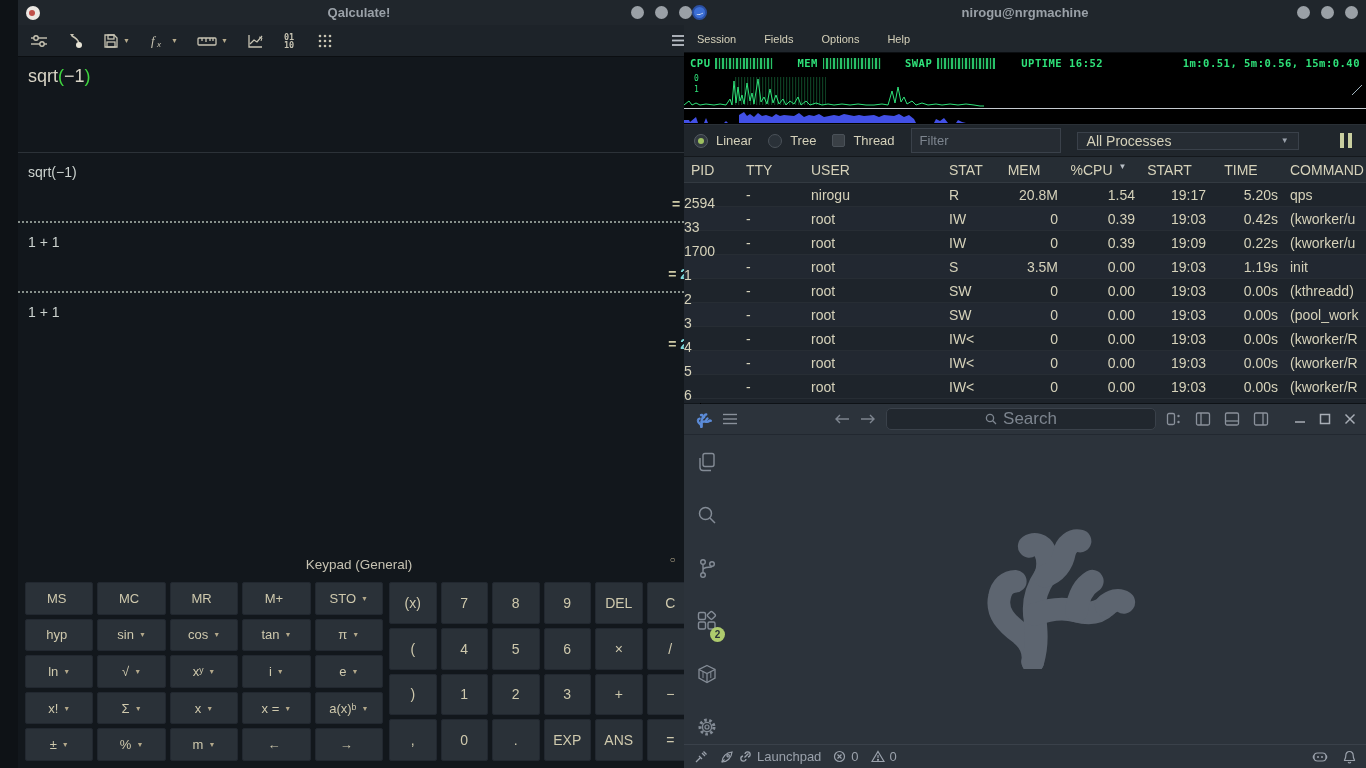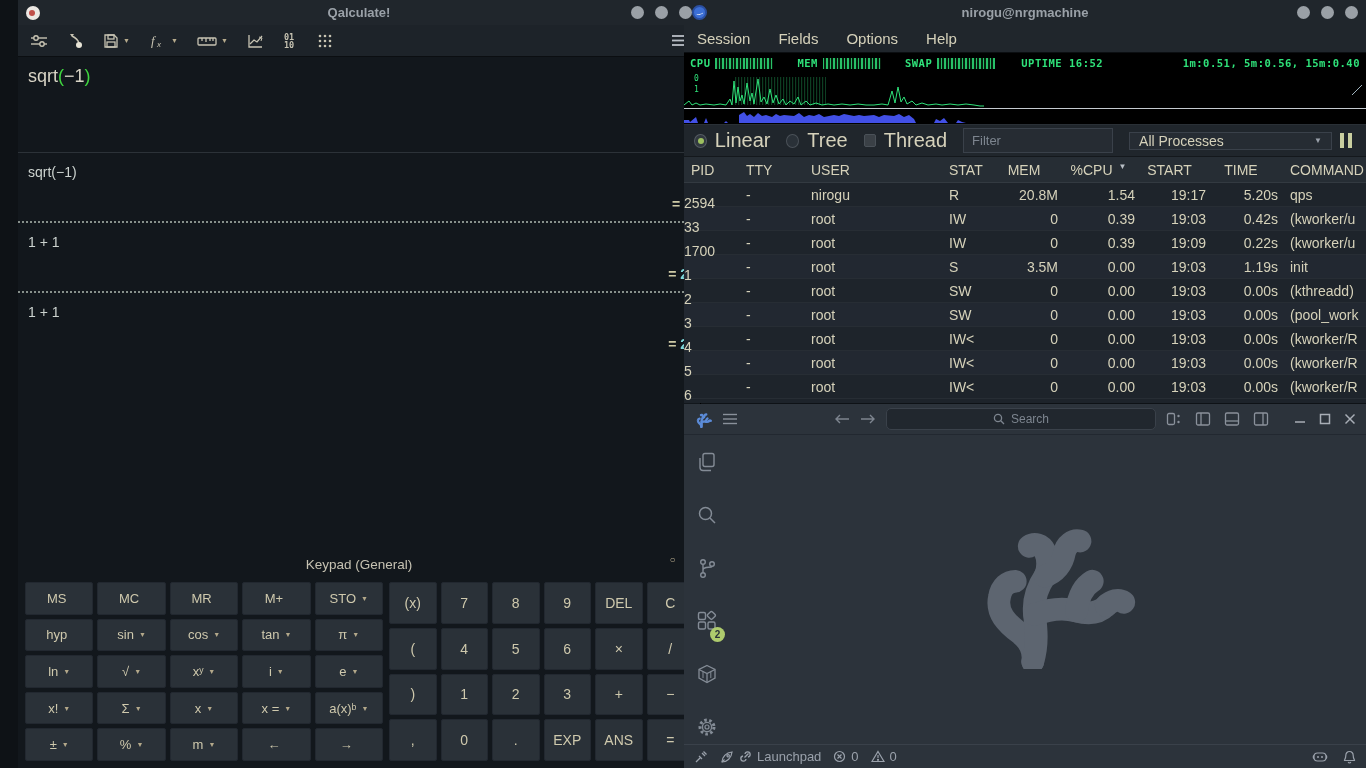--- a/index.html
+++ b/index.html
@@ -43,33 +43,33 @@
   .kbtn { background:#2a3138; border:1px solid #222830; border-radius:2px; color:#cfc9ad; font-size:13px;
     display:flex; align-items:center; justify-content:center; gap:5px; font-family:inherit; }
   .kbtn .dd { font-size:7px; color:#b3a88a; }
   .kp-right .kbtn { font-size:14px; }
 
   
   .qps { left:684px; top:0; width:682px; height:403px; background:#1d232a; }
   .qps-appicon { width:15px; height:15px; border-radius:50%; background:#3c6fd6; border:2px solid #2b4fa0; position:relative; z-index:2; }
   .qps-appicon::after { content:""; position:absolute; left:2px; top:4px; width:7px; height:3px; border-bottom:1.5px solid #dfe6f5; border-radius:50%; transform:rotate(-12deg); }
   .qps-menubar { height:28px; background:#20262c; display:flex; align-items:center; gap:28px; padding:0 13px; border-bottom:1px solid #0b0e11; }
-  .qps-menu-item { font-size:15px; color:#d5d1ba; }
+  .qps-menu-item { font-size:11px; color:#d5d1ba; }
   .monitor { height:71px; background:#000; position:relative; font-family:"DejaVu Sans Mono",monospace; }
   .mon-row { display:flex; align-items:center; height:18px; padding:2px 6px 0 6px; color:#2fe27a; font-size:10.5px; font-weight:bold; letter-spacing:0.5px; }
   .meter { width:58px; height:11px; margin-left:5px; background:repeating-linear-gradient(90deg,#2fe27a 0 1.5px,#06220f 1.5px 3.5px); opacity:0.85; }
   .mon-gap1 { width:24px; } .mon-gap2 { width:24px; } .mon-gap3 { width:26px; }
   .mon-load { margin-left:auto; }
   .mon-svg { display:block; }
   .controls { height:33px; background:#20262c; display:flex; align-items:center; padding:0 10px; gap:8px; border-top:1px solid #2a3036; border-bottom:1px solid #14181c; }
   .radio { width:14px; height:14px; border-radius:50%; border:1px solid #4a5158; background:#2a3138; position:relative; }
   .radio.sel { background:#31383f; border-color:#555c63; }
   .radio.sel::after { content:""; position:absolute; left:3px; top:3px; width:6px; height:6px; border-radius:50%; background:#9dc060; }
   .chk { width:13px; height:13px; border:1px solid #4a5158; background:#3a4046; border-radius:2px; }
-  .ctl-label { font-size:20px; color:#d5d1ba; margin-right:8px;text-align:center; }
+  .ctl-label { font-size:13px; color:#d5d1ba; margin-right:8px;text-align:center; }
   .filter-input { width:150px; height:25px; background:#262c33; border:1px solid #3a414a; color:#d5d1ba; font-size:13px; padding:0 8px; font-family:inherit; margin-right:8px; }
   .filter-input::placeholder { color:#7d858f; }
   .proc-select { width:222px; height:18px; background:#262c33; border:1px solid #3a414a; display:flex; align-items:center; padding:0 9px; }
   .proc-select .val { font-size:14px; color:#d5d1ba; flex:1; }
   .proc-select .arr { font-size:8px; color:#9aa1ab; }
   .pause-btn { margin-left:auto; display:flex; gap:4px; padding-right:4px; }
   .pause-btn i { width:4px; height:15px; background:#c9cfa0; }
   .ptable { font-size:14px; color:#d6d2ba; }
   .prow, .phead { display:grid; grid-template-columns:52px 65px 138px 55px 66px 77px 71px 72px 1fr; align-items:center; }
   .phead { height:26px; background:#262d34; border-bottom:1px solid #333a41; }
@@ -81,21 +81,21 @@
   .prow:nth-child(even){ background:#222831; }
   .prow span { padding-left:10px; white-space:nowrap; overflow:hidden; }
   .prow span:nth-child(1){ text-align:left; padding:0 2px 0 0;margin-top:16px; }
   .prow span:nth-child(5),.prow span:nth-child(6),.prow span:nth-child(7),.prow span:nth-child(8){ text-align:right; padding:0 2px 0 0; }
 
   
   .zed { left:684px; top:404px; width:682px; height:364px; background:#2c333b; }
   .zed-toolbar { height:31px; display:flex; align-items:center; padding:0 10px; gap:10px; border-bottom:1px solid #222830; }
   .zicon { color:#8a919b; display:flex; align-items:center; justify-content:center; }
   .zed-search { width:270px; height:22px; margin:0 auto; background:#21272e; border:1px solid #3a414a; border-radius:5px;
-    display:flex; align-items:center; justify-content:center; gap:6px; color:#7d858f; font-size:12px; }
+    display:flex; align-items:center; justify-content:center; gap:6px; color:#7d858f; font-size:17px; }
   .zed-rightgroup { display:flex; align-items:center; gap:13px; }
   .zed-wc { color:#a8aeb6; font-size:13px; display:flex; align-items:center; }
   .zed-body { display:flex; height:309px; }
   .zed-dock { width:46px; display:flex; flex-direction:column; align-items:center; padding:16px 0 6px 0; gap:27px; }
   .dock-icon { color:#848c96; position:relative; }
   .dock-icon.gear { margin-top:auto; }
   .ext-badge { position:absolute; right:-7px; bottom:-6px; width:15px; height:15px; border-radius:50%; background:#aecb6d;
     color:#2b323a; font-size:10px; font-weight:bold; display:flex; align-items:center; justify-content:center; }
   .zed-main { flex:1; display:flex; align-items:center; justify-content:center; }
   .zed-status { height:24px; border-top:1px solid #3a414a; display:flex; align-items:center; padding:0 10px; gap:12px; color:#9aa1ab; font-size:13px; }

